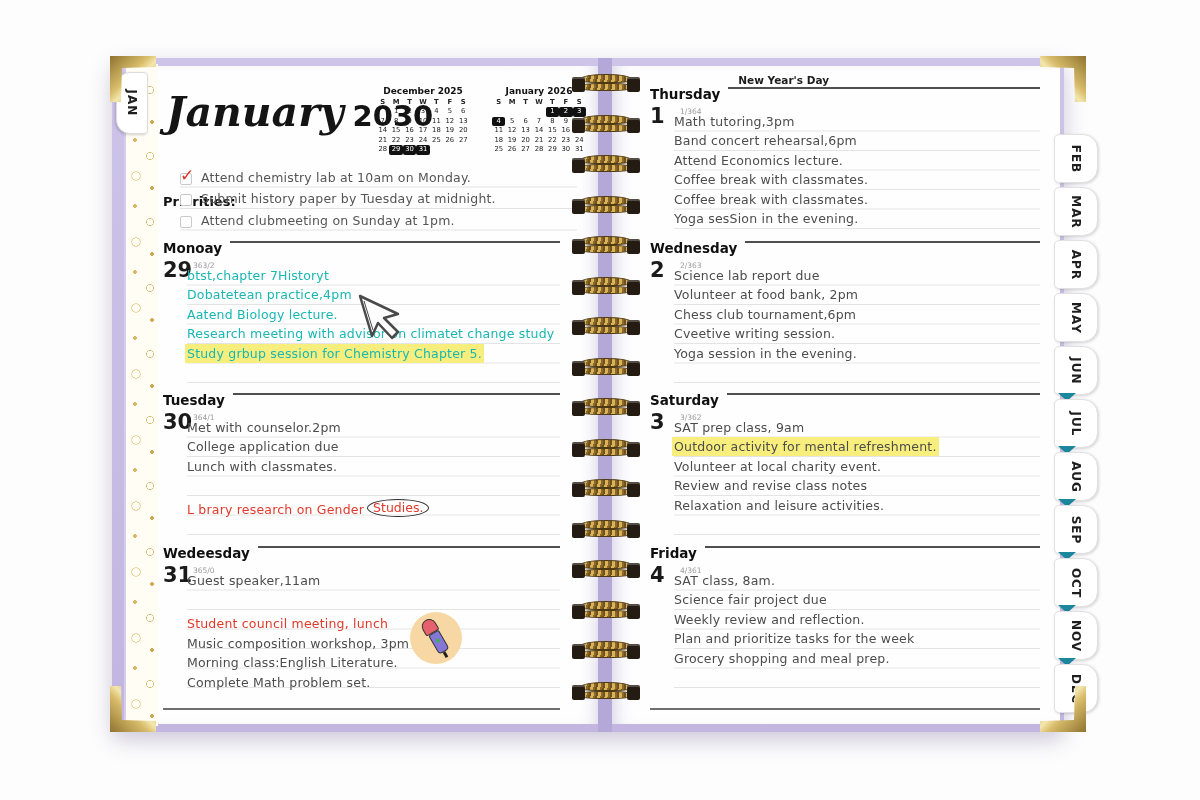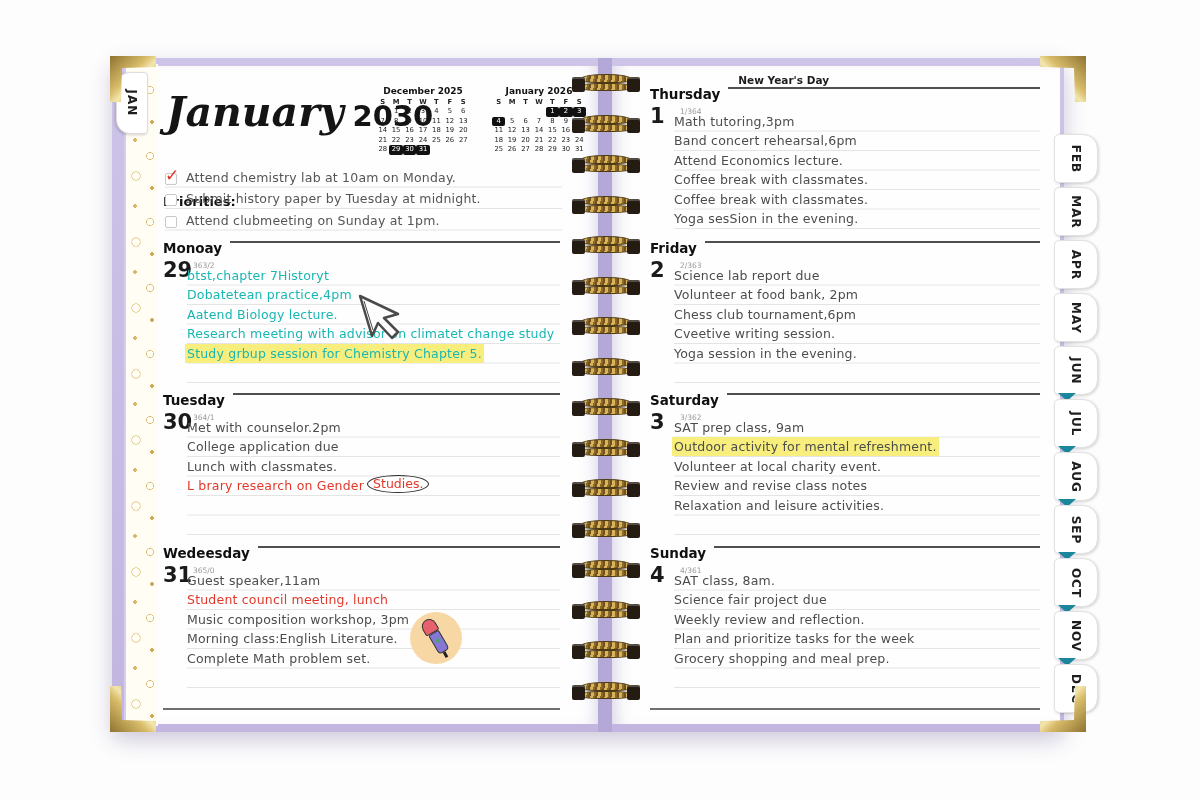--- a/index.html
+++ b/index.html
@@ -66,21 +66,21 @@
   .mini-cal { position:absolute; top:20px; width:94px; }
   .mc-dec { left:218px; } .mc-jan { left:334px; }
   .mc-title { font-size:9px; font-weight:bold; color:#111; text-align:center; margin-bottom:2px; }
   .mc-grid { display:grid; grid-template-columns:repeat(7,1fr); }
   .mc-dh { font-size:6.8px; font-weight:bold; color:#222; text-align:center; height:9px; }
   .mc-cell { font-size:6.8px; color:#222; text-align:center; height:9.5px; line-height:9.5px; }
   .mc-cell.hl { background:#111; color:#fff; border-radius:2px; }
 
   
   .prio-label { position:absolute; left:5px; top:84px; font-size:13px; font-weight:bold; color:#111;margin-top:44px; }
-  .prio-items { position:absolute; left:7px; top:100px; width:397px; height:65px;
+  .prio-items { position:absolute; left:22px; top:100px; width:397px; height:65px;
     background-image:linear-gradient(to top,#e3e3e3 1px,transparent 1px); background-size:100% 21.5px;text-align:right; }
   .prio { height:21.5px; display:flex; align-items:flex-end; padding-bottom:3px; }
   .pbox { position:relative; width:12px; height:12px; border:1.5px solid #c9c9c9; background:#fff;
     border-radius:2px; margin-right:9px; flex:none; }
   .prio.checked .pbox::after { content:"\2713"; position:absolute; left:-1px; top:-9px;
     font-size:17px; font-weight:bold; color:#e0342b; }
   .ptext { font-size:12.5px; color:#555; letter-spacing:.2px; white-space:nowrap; }
 
   
   .day { position:absolute; }
@@ -94,21 +94,21 @@
   .holiday:empty { display:none; }
   .day-body { position:relative; height:130px; margin-top:4px; }
   .date-num { font-size:21px; font-weight:bold; color:#1a1a1a; line-height:1; display:block; }
   .date-ann { position:absolute; left:30px; top:1px; font-size:7.5px; color:#9a9a9a; }
   .items { position:absolute; left:24px; right:0; top:6px; height:117px;
     background-image:linear-gradient(to top,#e4e4e4 1px,transparent 1px); background-size:100% 19.5px; }
   .item { height:19.5px; display:flex; align-items:flex-end; padding-bottom:3px; white-space:nowrap; }
   .item-text { letter-spacing:.2px; }
   .item { font-size:12.5px; }
   .item.teal  { color:#18b7b3; }
-  .item.red   { color:#e2382a; }
+  .item.red   { color:#e2382a;margin-top:24px; }
   .item.black { color:#4c4c4c; }
   .item.hl .item-text { background:#f8ee7d; box-shadow:0 0 0 2px #f8ee7d; }
   .circle { margin-left:3px; padding:0 5px 1px 5px; border:1.5px solid #2e2e2e; border-radius:50%; }
   .circle:empty { display:none; }
   .page-bottom-rule { position:absolute; top:642px; height:2px; background:#6f6f6f; }
   .page-left  .page-bottom-rule { left:5px;  width:397px; }
   .page-right .page-bottom-rule { left:38px; width:390px; }
 
   
   .cursor { position:absolute; left:350px; top:290px; z-index:8; }
@@ -417,21 +417,21 @@
             <div class="item black">
               <span class="item-text">Yoga sesSion in the evening.</span>
 
             </div>
           </div>
       </div>
     </section>
 
     <section class="day" style="top:174px">
       <header class="day-head">
-        <span class="day-name">Friday</span>
+        <span class="day-name">Wednesday</span>
         <span class="day-rule"></span>
       </header>
       <div class="day-body">
         <span class="date-num">2</span>
         <span class="date-ann">2/363</span>
         <div class="items">
 
             <div class="item black">
               <span class="item-text">Science lab report due</span>
 
@@ -494,21 +494,21 @@
             <div class="item black">
               <span class="item-text">Relaxation and leisure activities.</span>
 
             </div>
           </div>
       </div>
     </section>
 
     <section class="day" style="top:479px">
       <header class="day-head">
-        <span class="day-name">Sunday</span>
+        <span class="day-name">Friday</span>
         <span class="day-rule"></span>
       </header>
       <div class="day-body">
         <span class="date-num">4</span>
         <span class="date-ann">4/361</span>
         <div class="items">
 
             <div class="item black">
               <span class="item-text">SAT class, 8am.</span>
 

